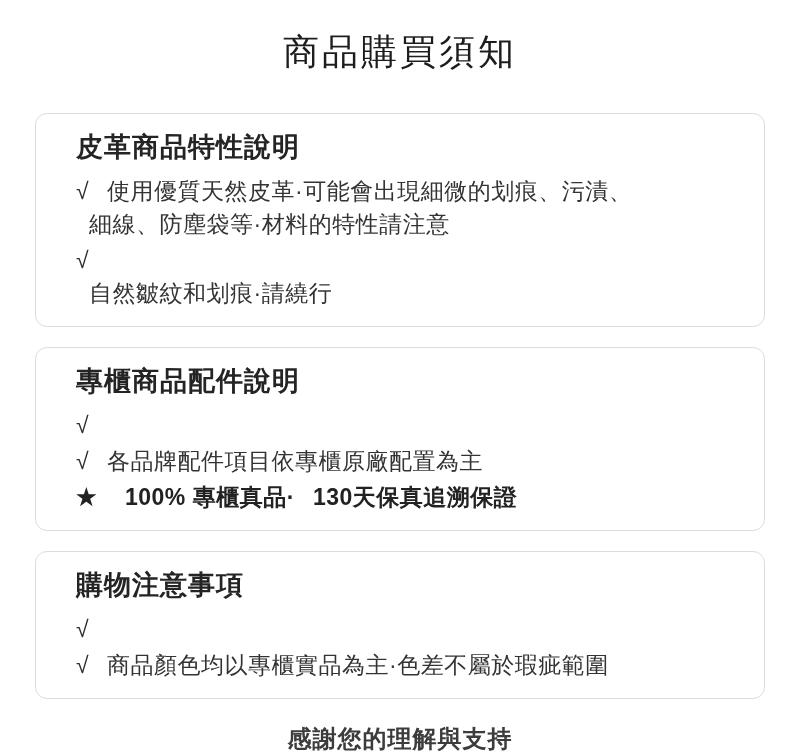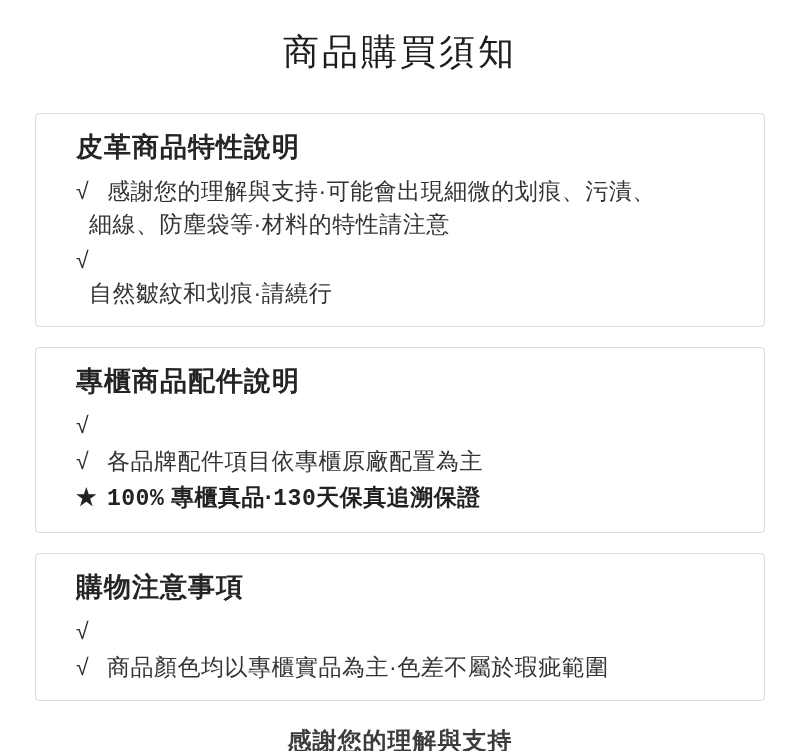--- a/index.html
+++ b/index.html
@@ -22,21 +22,21 @@
     text-align: center;
     font-size: 36px;
     font-weight: 400;
     letter-spacing: 3px;
     color: #1d1d1d;
   }
 
   .card {
     margin: 20px 35px 0;
     border: 1px solid #dcdcdc;
-    border-radius: 4px;
+    border-radius: 12px;
     padding: 13px 32px 16px 40px;
     box-sizing: border-box;
     background: #ffffff;
   }
 
   h2.card-heading {
     margin: 2px 0 10px;
     font-size: 27px;
     font-weight: 700;
     letter-spacing: 1px;
@@ -60,22 +60,23 @@
   }
 
   .cont {
     margin-left: 13px;
     display: block;
   }
 
   .strong, .strong .marker { font-weight: 700; color: #222222; }
 
   .serif {
-    font-family: Liberation Mono, monospace;
+    font-family: Liberation Sans, sans-serif;
     font-weight: 700;
+    margin-left: 18px;
   }
 
   p.footer {
     margin: 24px 0 0;
     text-align: center;
     font-size: 24px;
     font-weight: 700;
     letter-spacing: 1px;
     color: #3c3c3c;
   }
@@ -86,21 +87,21 @@
 <div class="page">
 
   <h1 class="title">商品購買須知</h1>
 
   <section class="card">
     <h2 class="card-heading">皮革商品特性說明</h2>
 
     <div class="item">
       <div class="line">
         <span class="marker">√</span>
-        <span class="txt">感謝您的理解與支持·可能會出現細微的划痕、污漬、</span>
+        <span class="txt">使用優質天然皮革·可能會出現細微的划痕、污漬、</span>
       </div>
       <div class="line cont">細線、防塵袋等·材料的特性請注意</div>
     </div>
 
     <div class="item">
       <div class="line">
         <span class="marker">√</span>
       </div>
       <div class="line cont">自然皺紋和划痕·請繞行</div>
     </div>

